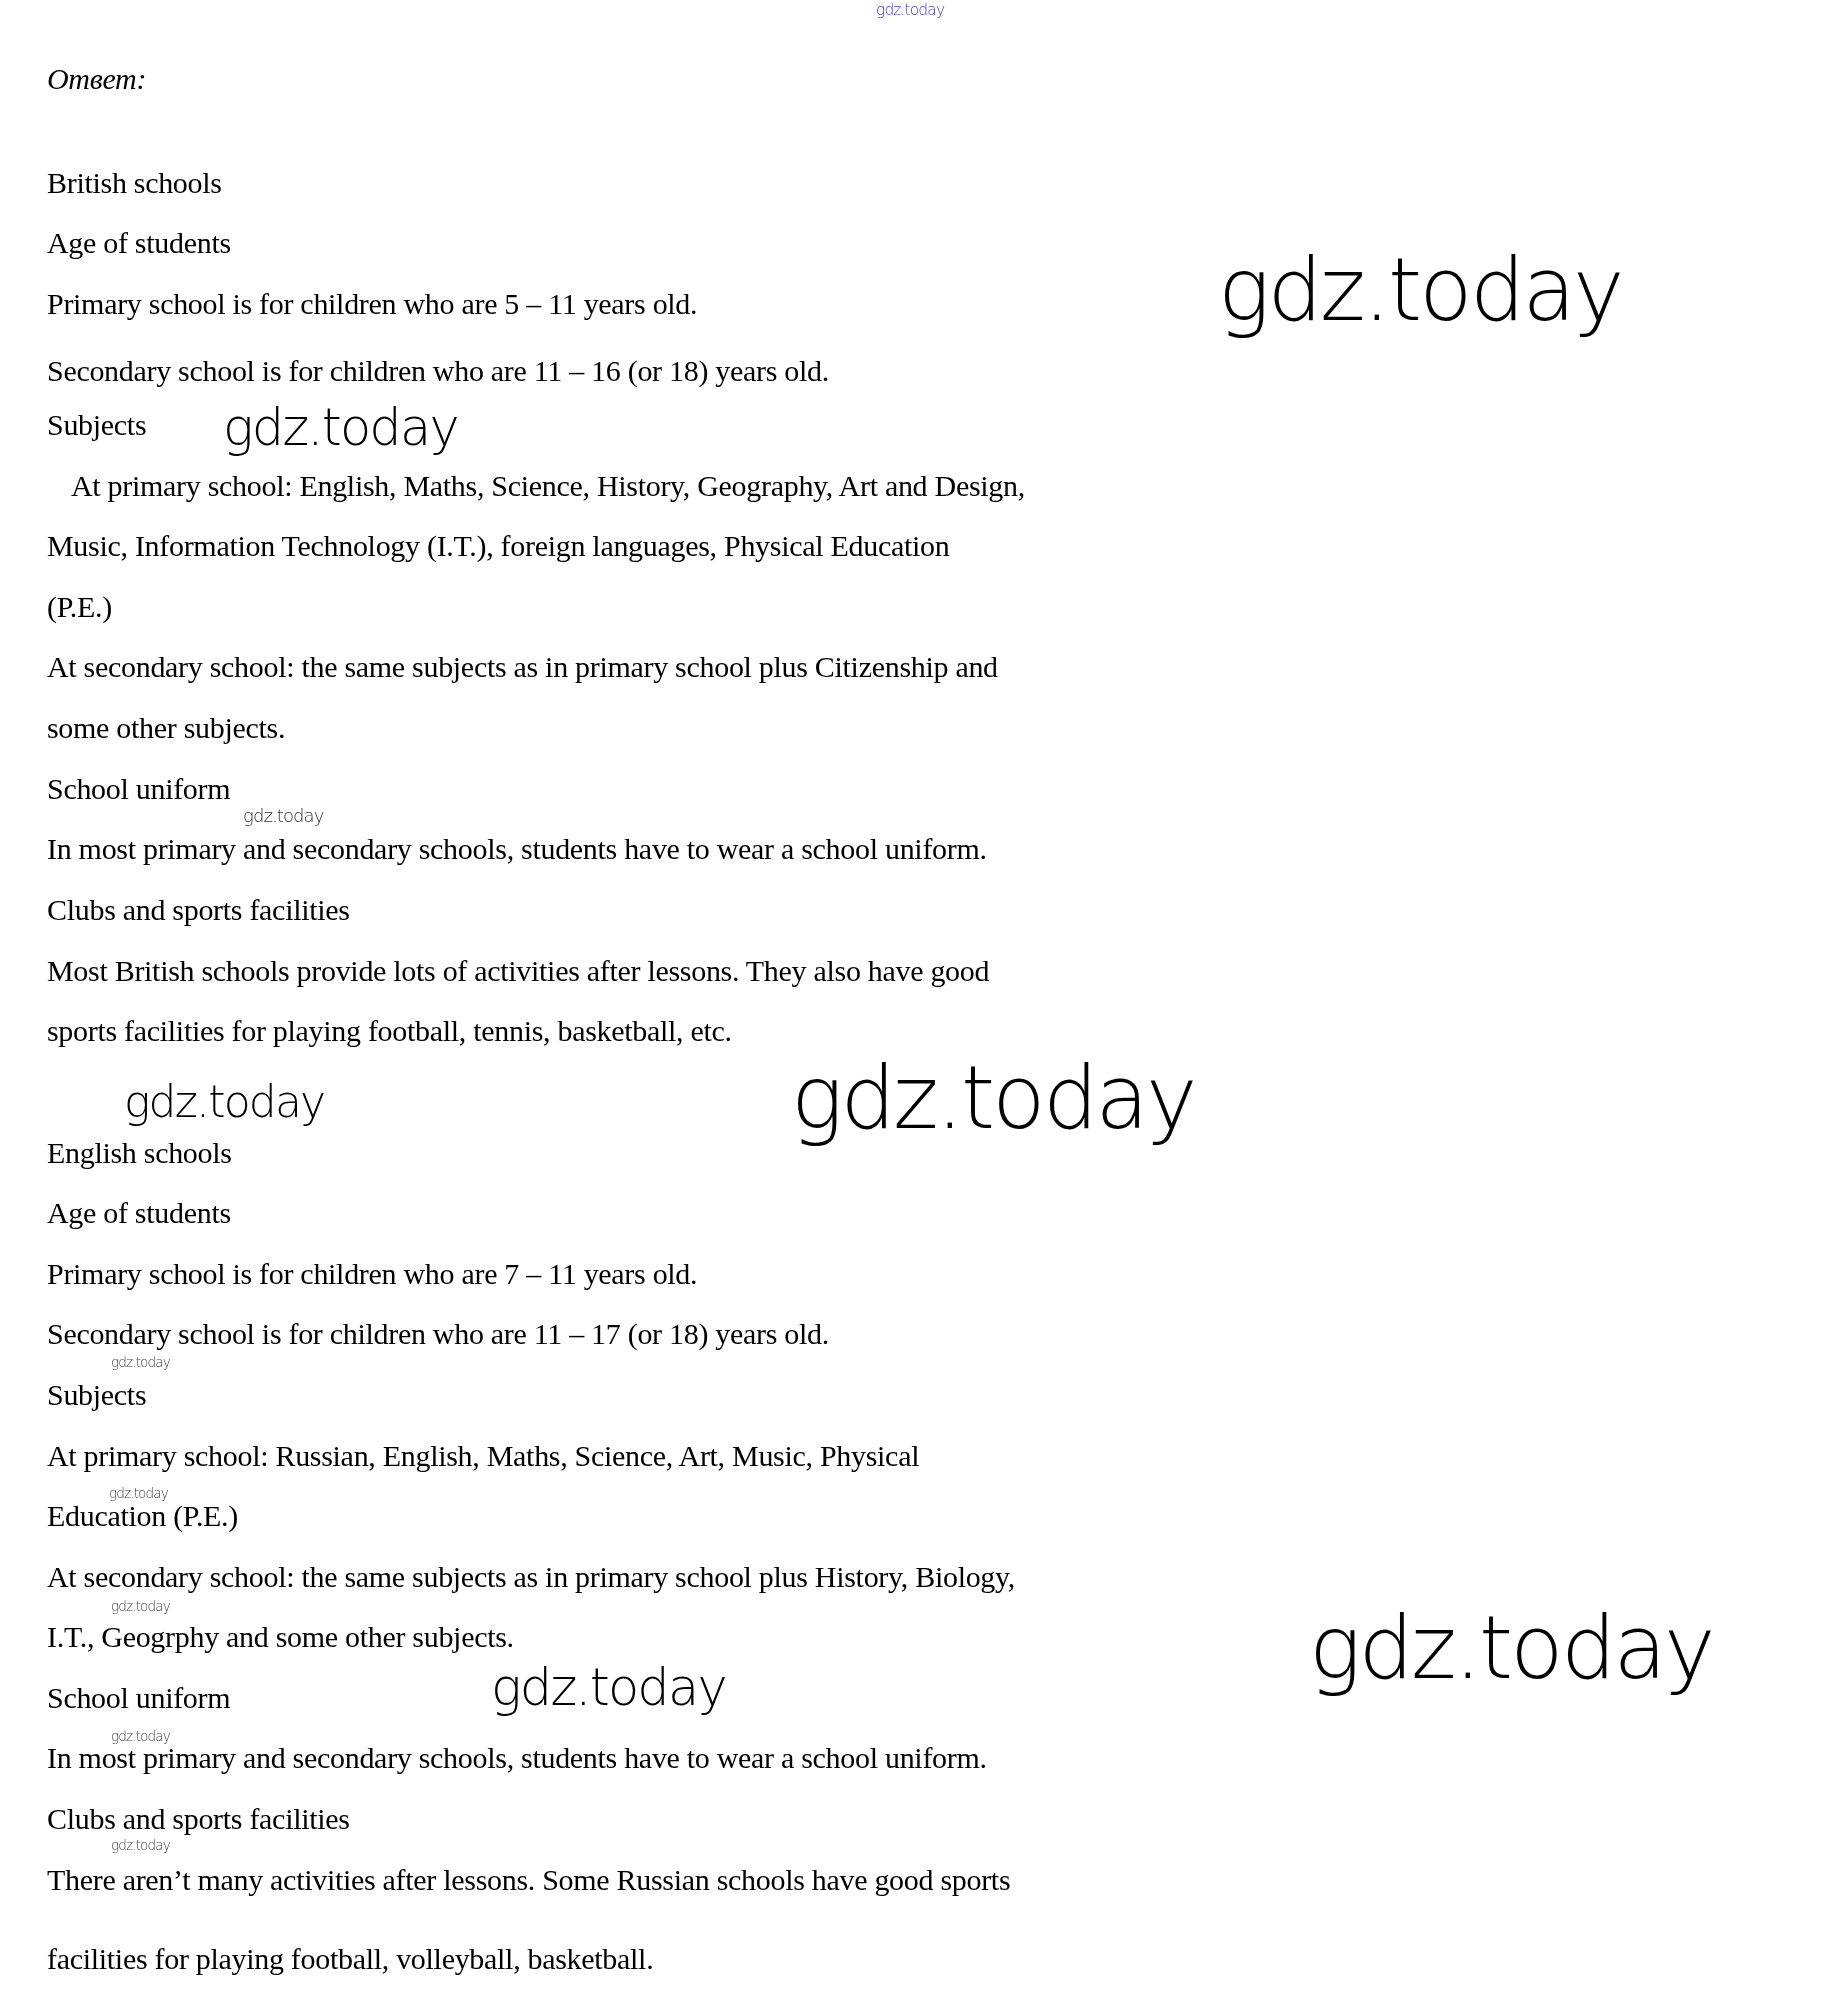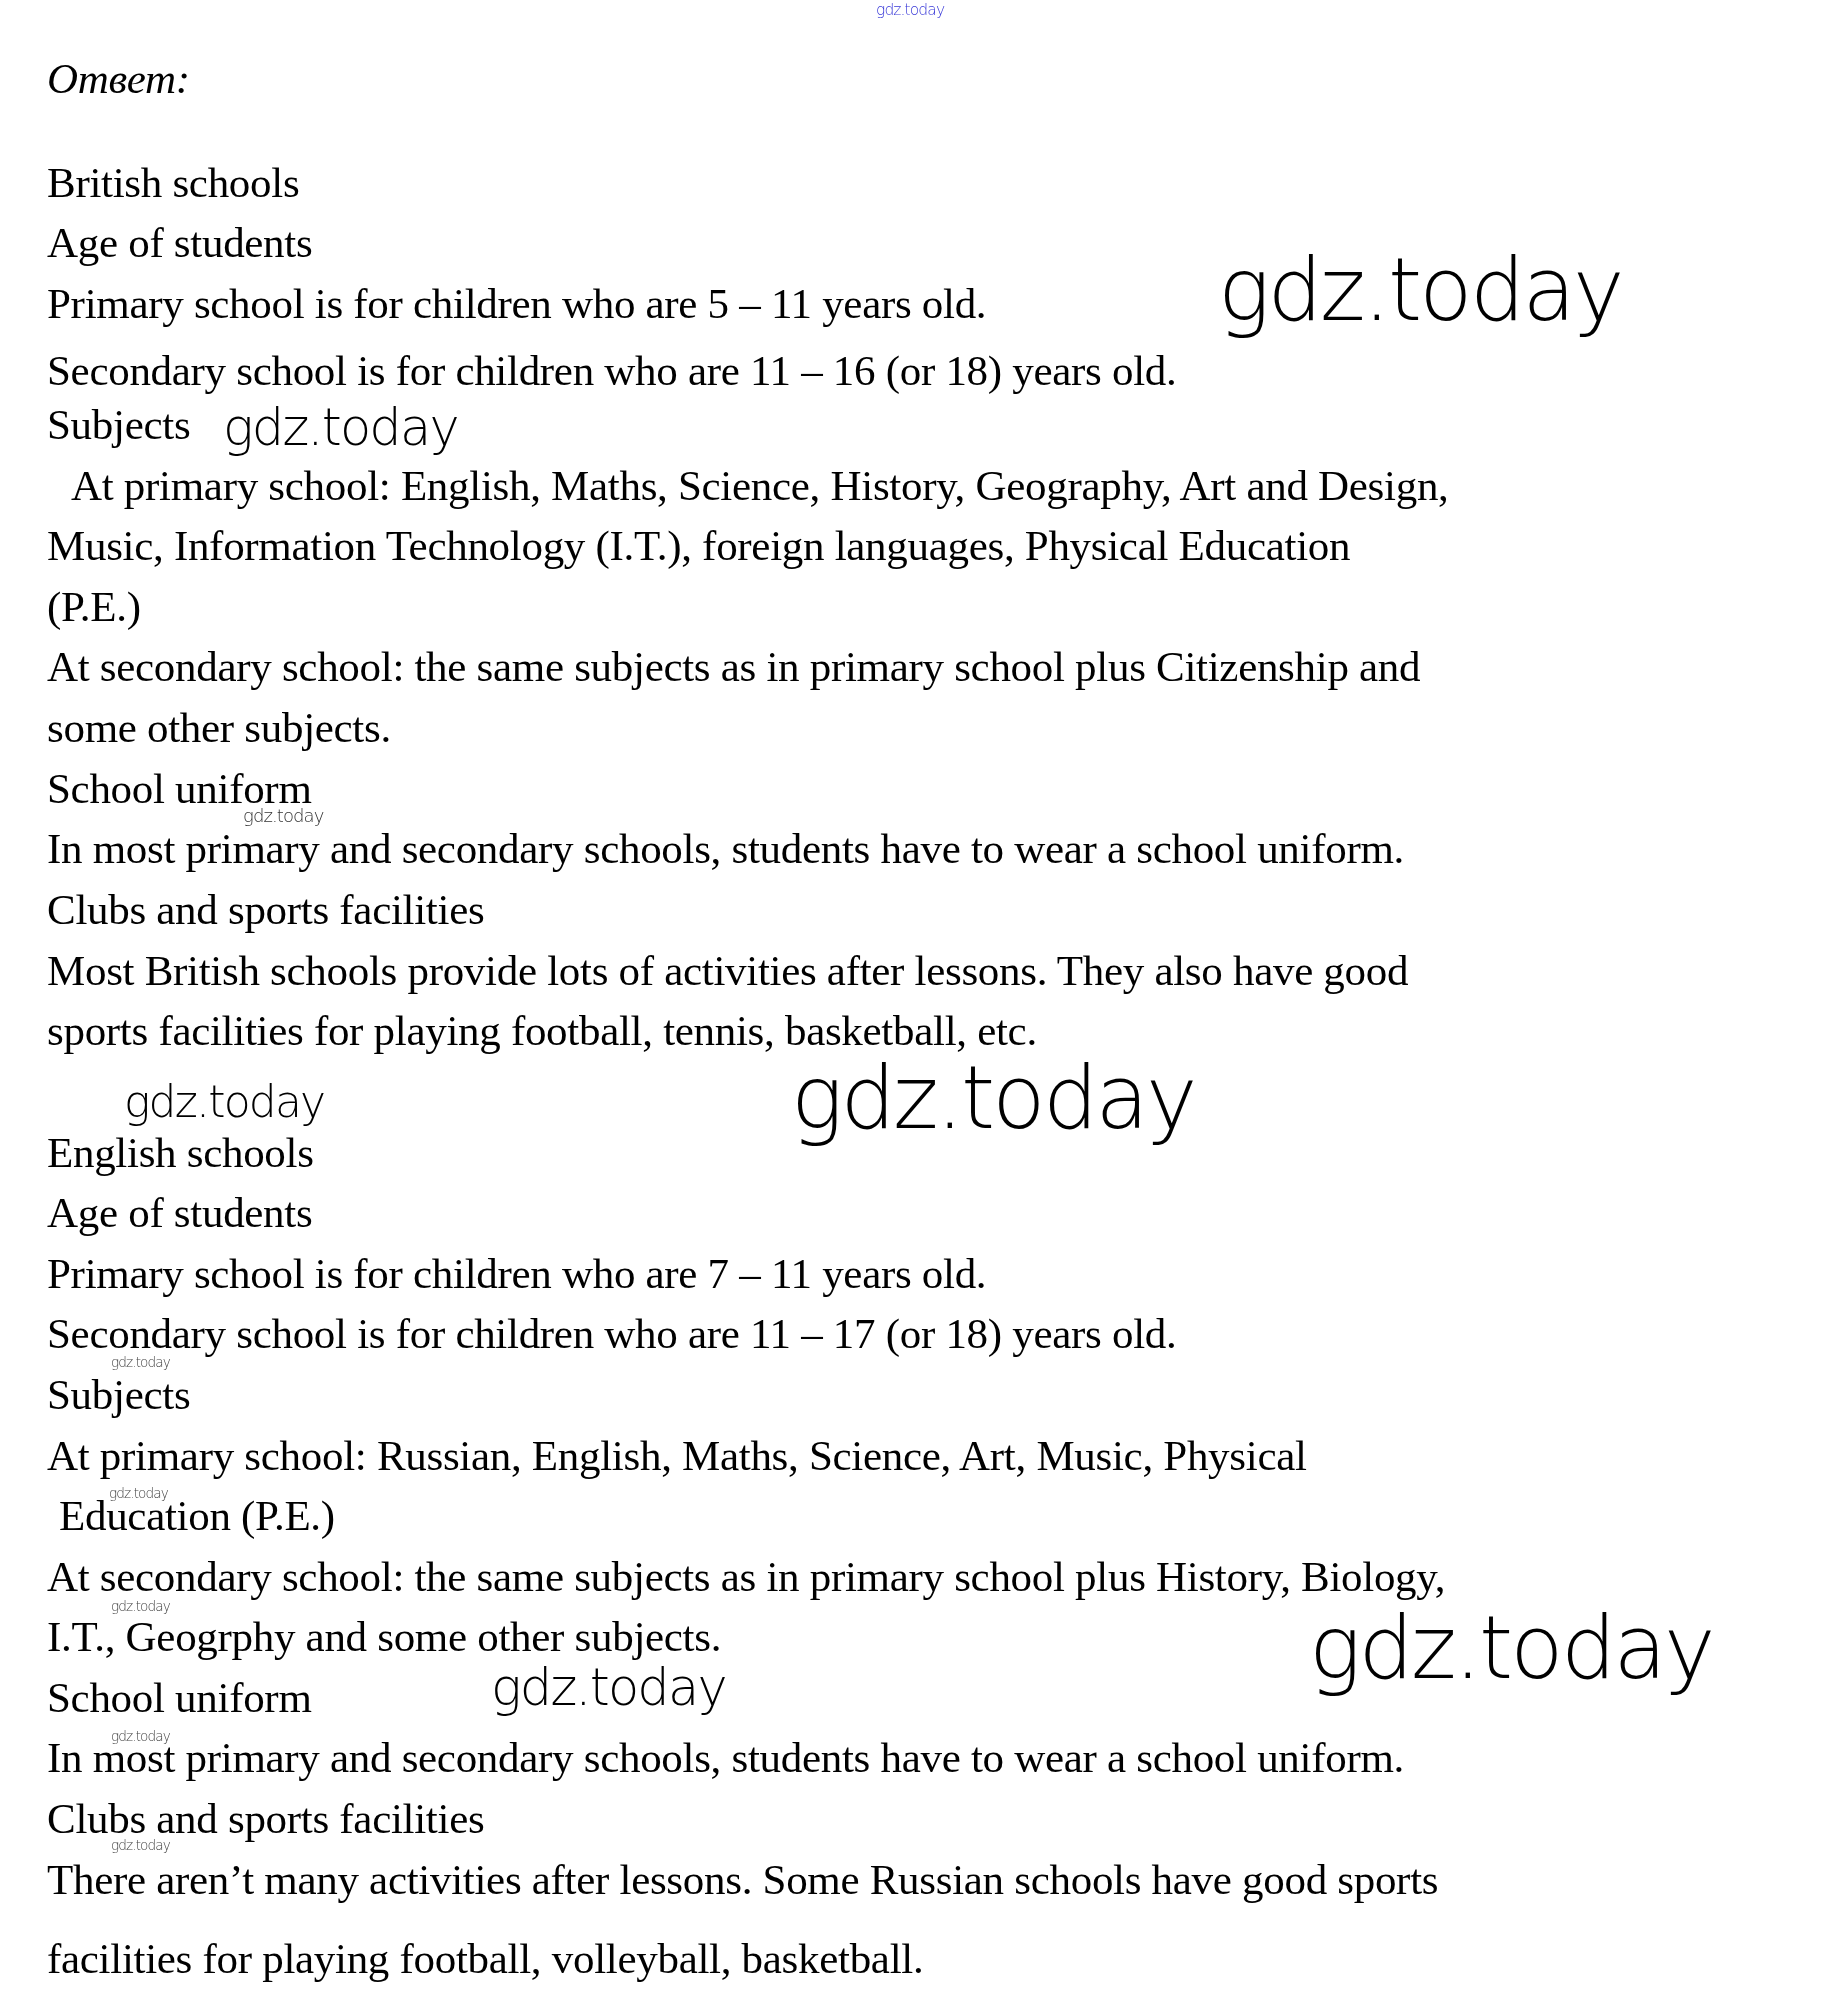--- a/index.html
+++ b/index.html
@@ -1,19 +1,19 @@
 <!DOCTYPE html>
 <html style="font-size:14.5px"><head>
 <meta charset="utf-8">
 <style>
   html, body { margin: 0; padding: 0; background: #ffffff; }
   body { width: 1838px; height: 2013px; position: relative; overflow: hidden; }
   .line {
     position: absolute; left: 47px; white-space: nowrap;
-    font-family: "Liberation Serif", serif; font-size: 43px; color: #000;
+    font-family: "Liberation Serif", serif; font-size: 30px; color: #000;
     line-height: 60px; height: 60px; letter-spacing: -0.3px;
   }
   .heading-answer { font-style: italic; }
   .wm {
     position: absolute; white-space: nowrap;
     font-family: "DejaVu Sans", sans-serif; color: #000; font-weight: 300;
     letter-spacing: -0.9px; line-height: 1;
   }
   .wm-top { color: #3a3ad8; font-size: 15.5px; }
   .wm-big { font-size: 87px; letter-spacing: -2.7px; }
@@ -55,21 +55,21 @@
 <div class="line" style="top:880px;">Clubs and sports facilities</div>
 <div class="line" style="top:941px;">Most British schools provide lots of activities after lessons. They also have good</div>
 <div class="line" style="top:1001px;">sports facilities for playing football, tennis, basketball, etc.</div>
 
 <div class="line" style="top:1123px;">English schools</div>
 <div class="line" style="top:1183px;">Age of students</div>
 <div class="line" style="top:1244px;">Primary school is for children who are 7 – 11 years old.</div>
 <div class="line" style="top:1304px;">Secondary school is for children who are 11 – 17 (or 18) years old.</div>
 <div class="line" style="top:1365px;">Subjects</div>
 <div class="line" style="top:1426px;">At primary school: Russian, English, Maths, Science, Art, Music, Physical</div>
-<div class="line" style="top:1486px;margin-left:12px;">Education (P.E.)</div>
+<div class="line" style="top:1486px;">Education (P.E.)</div>
 <div class="line" style="top:1547px;">At secondary school: the same subjects as in primary school plus History, Biology,</div>
 <div class="line" style="top:1607px;">I.T., Geogrphy and some other subjects.</div>
 <div class="line" style="top:1668px;">School uniform</div>
 <div class="line" style="top:1728px;">In most primary and secondary schools, students have to wear a school uniform.</div>
 <div class="line" style="top:1789px;">Clubs and sports facilities</div>
 <div class="line" style="top:1850px;">There aren’t many activities after lessons. Some Russian schools have good sports</div>
 <div class="line" style="top:1910px;margin-top:19px;">facilities for playing football, volleyball, basketball.</div>
 
 
 </body></html>

